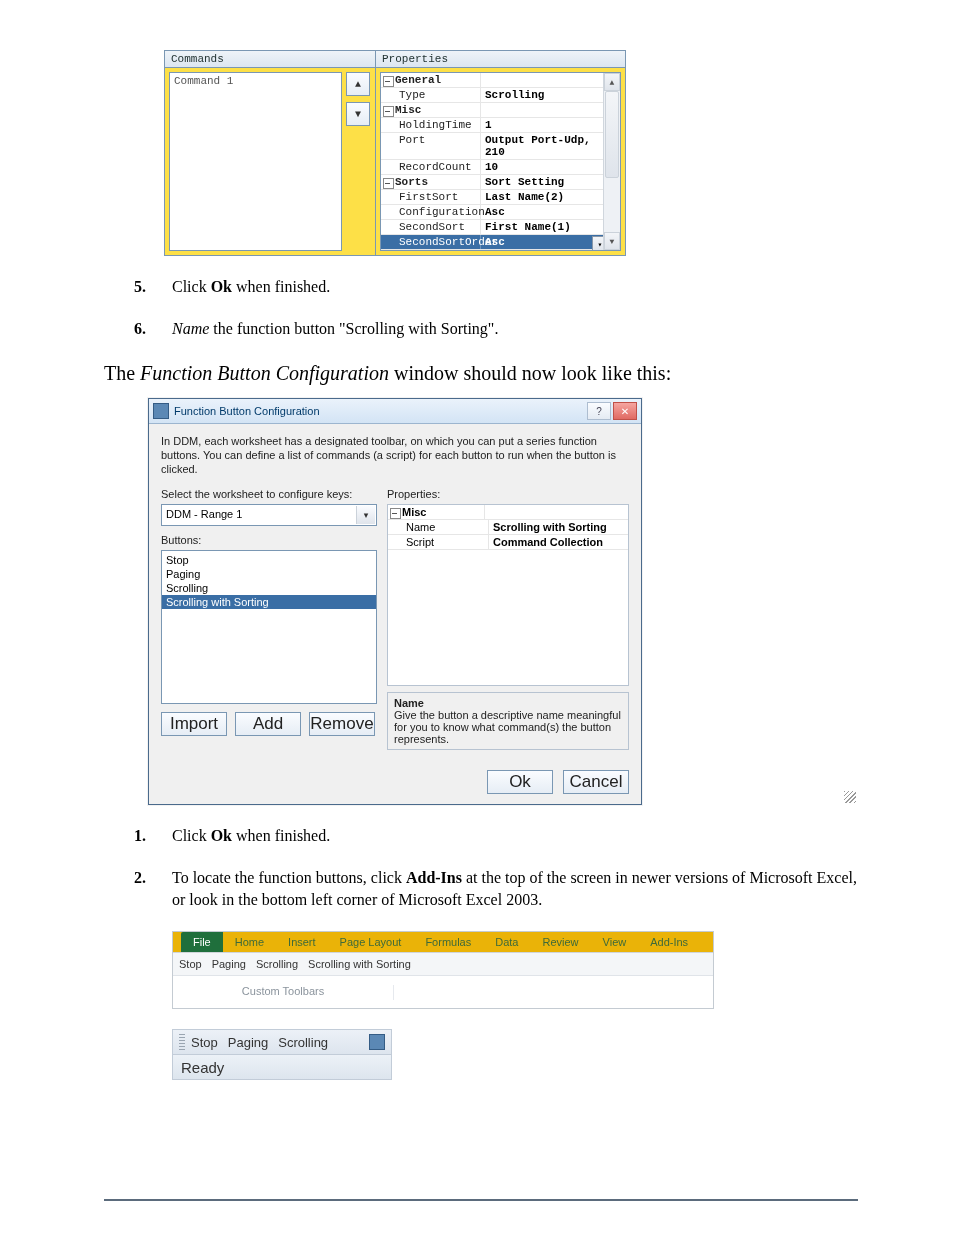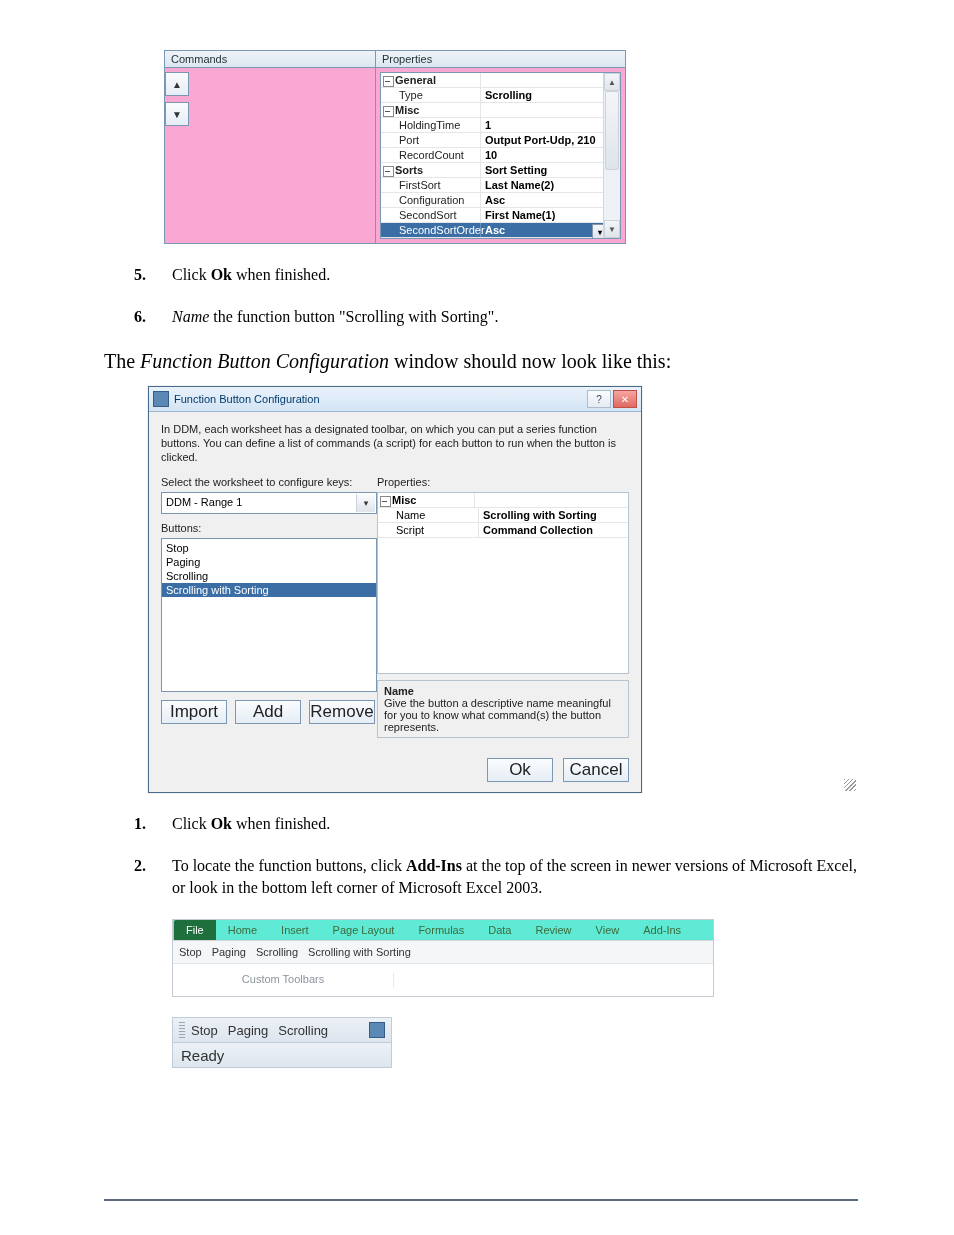--- a/index.html
+++ b/index.html
@@ -6,21 +6,21 @@
   .page{width:954px;height:1235px;margin:0 auto;box-sizing:border-box;padding:40px 96px 40px 104px;position:relative}
   .bottom-rule{position:absolute;left:104px;right:96px;bottom:34px;height:2px;background:#5b6b7c}
   ol.steps{list-style:none;margin:0;padding:0}
   ol.steps>li{margin:0 0 20px 0;padding-left:68px;position:relative;font-size:16px;line-height:22px}
   ol.steps>li .num{position:absolute;left:30px;top:0;font-weight:bold}
   .italic{font-style:italic}
   .bold{font-weight:bold}
   .note{margin:22px 0 14px 0;font-size:20px;line-height:22px}
   .figure{margin:10px 0 20px 60px}
   
-  .fig1{width:460px;border:1px solid #7a97b3;font-family:Liberation Sans, sans-serif;font-size:11px;background:#f9a8d4;display:flex}
+  .fig1{width:460px;border:1px solid #7a97b3;font-family:Liberation Mono, monospace;font-size:11px;background:#fde047;display:flex}
   .fig1 .col{display:flex;flex-direction:column}
   .fig1 .col.left{width:210px;border-right:1px solid #7a97b3}
   .fig1 .col.right{flex:1}
   .fig1 .col-header{background:linear-gradient(#eef3f8,#dce6f1);border-bottom:1px solid #7a97b3;padding:2px 6px;color:#233}
   .fig1 .left-body{flex:1;display:flex}
   .fig1 .listbox{flex:1;border:1px solid #7a97b3;margin:4px;background:#fff;padding:2px 4px;color:#555}
   .fig1 .arrows{width:26px;display:flex;flex-direction:column;gap:6px;padding:4px 3px 0 0}
   .fig1 .arrow-btn{width:22px;height:22px;border:1px solid #7a97b3;background:linear-gradient(#fafcff,#e6edf5);display:flex;align-items:center;justify-content:center;color:#333;font-size:10px}
   .fig1 .props{flex:1;border:1px solid #7a97b3;margin:4px;background:#fff;position:relative;overflow:hidden}
   .fig1 .prop-row{display:flex;border-bottom:1px solid #e6e6e6}
@@ -42,21 +42,21 @@
   .fig1 .scroll .thumb{position:absolute;left:1px;right:1px;top:0;height:60%;background:linear-gradient(#f3f5f8,#dfe4eb);border:1px solid #cbd2da;border-radius:2px}
   
   .fig2{width:492px;border:1px solid #4a6a8c;font-family:Tahoma,Arial,sans-serif;font-size:11px;background:#f0f0f0;box-shadow:0 0 0 1px rgba(0,0,0,.05)}
   .fig2 .titlebar{display:flex;align-items:center;background:linear-gradient(#eaf2fb,#d3e4f5);border-bottom:1px solid #9cb5cf;padding:3px 4px;color:#003a6a}
   .fig2 .titlebar .ticon{width:14px;height:14px;margin-right:5px;background:#5b88b5;border:1px solid #345c85}
   .fig2 .titlebar .flex{flex:1}
   .fig2 .titlebar .winbtn{width:22px;height:16px;margin-left:2px;border:1px solid #adbdd0;background:linear-gradient(#fafcff,#e4ebf3);display:flex;align-items:center;justify-content:center;font-size:10px;color:#445}
   .fig2 .titlebar .winbtn.close{background:linear-gradient(#f5a5a0,#e06a63);border-color:#c05048;color:#fff}
   .fig2 .body{padding:10px 12px}
   .fig2 .intro{color:#222;line-height:14px;margin-bottom:12px}
-  .fig2 .cols{display:flex;}
+  .fig2 .cols{display:flex;gap:10px}
   .fig2 .cols .left{width:216px}
   .fig2 .cols .right{flex:1}
   .fig2 .label{margin-bottom:4px;color:#222}
   .fig2 .combo{position:relative;border:1px solid #7a97b3;background:#fff;height:20px;line-height:18px;padding:0 22px 0 4px;margin-bottom:8px}
   .fig2 .combo .cbtn{position:absolute;right:1px;top:1px;bottom:1px;width:18px;background:linear-gradient(#fafcff,#dfe4eb);border-left:1px solid #cbd2da;display:flex;align-items:center;justify-content:center;font-size:9px;color:#333}
   .fig2 .listbox2{border:1px solid #7a97b3;background:#fff;height:148px;padding:2px 0;overflow:hidden}
   .fig2 .listbox2 div{padding:0 4px;line-height:14px}
   .fig2 .listbox2 div.selected{background:#3a6ea5;color:#fff}
   .fig2 .btnrow{margin-top:8px;display:flex;gap:8px}
   .fig2 .btn2,.fig2 .okbtn{width:64px;height:22px;border:1px solid #7a97b3;background:linear-gradient(#fafcff,#e6edf5);font-size:17px;color:#222;display:flex;align-items:center;justify-content:center}
@@ -68,21 +68,21 @@
   .fig2 .propsarea .prow.cat .pk{font-weight:bold;padding-left:14px;position:relative}
   .fig2 .propsarea .prow.cat .pk::before{content:"";position:absolute;left:2px;top:3px;width:9px;height:9px;border:1px solid #888;background:#fff}
   .fig2 .propsarea .prow.cat .pk::after{content:"";position:absolute;left:4px;top:8px;width:5px;height:1px;background:#555}
   .fig2 .descbox{border:1px solid #b7c3d1;background:#f0f0f0;padding:4px 6px;margin-top:6px;font-size:11px;color:#222}
   .fig2 .descbox .dtitle{font-weight:bold}
   .fig2 .footer{display:flex;justify-content:flex-end;gap:10px;padding:10px 12px 10px 0}
   .fig2 .grip{position:absolute;right:2px;bottom:2px;width:12px;height:12px;background:repeating-linear-gradient(135deg,#999 0 1px,transparent 1px 3px)}
   .fig2-wrap{position:relative}
   
   .fig3{width:540px;border:1px solid #c4cbd2;font-family:"Segoe UI",Tahoma,Arial,sans-serif;font-size:11px;background:#fff}
-  .fig3 .tabs{display:flex;background:#5eead4;padding-left:1px;border-bottom:1px solid #d0d5da}
+  .fig3 .tabs{display:flex;background:#eab308;padding-left:8px;border-bottom:1px solid #d0d5da}
   .fig3 .tab{padding:4px 12px;color:#3d6a3a}
   .fig3 .tab.active{background:#1f6f3c;color:#fff;border-top-left-radius:2px}
   .fig3 .strip{display:flex;align-items:center;height:22px;background:#f4f6f8;padding:0 6px;border-bottom:1px solid #e0e4e9}
   .fig3 .strip span{margin-right:10px;color:#333}
   .fig3 .groupbar{height:32px;display:flex;align-items:center}
   .fig3 .groupname{width:220px;text-align:center;color:#8b949d;font-size:11px;padding-bottom:3px;border-right:1px solid #e6e9ee}
   
   .fig4{width:220px;font-family:"Segoe UI",Tahoma,Arial,sans-serif}
   .fig4 .toolbar{display:flex;align-items:center;background:linear-gradient(#ecf1f7,#dde5ee);border:1px solid #c2ccd8;height:24px;padding:0 6px;font-size:13px;color:#333}
   .fig4 .toolbar .handle{display:inline-block;width:6px;height:16px;margin-right:6px;background:repeating-linear-gradient(#9aa5b1 0 1px,transparent 1px 3px)}
@@ -93,20 +93,21 @@
 </head>
 <body>
 
 <div class="page">
 
   <div class="figure">
     <div class="fig1">
       <div class="col left">
         <div class="col-header">Commands</div>
         <div class="left-body">
+          <div class="listbox"><span>Command 1</span></div>
           <div class="arrows">
             <div class="arrow-btn">▲</div>
             <div class="arrow-btn">▼</div>
           </div>
         </div>
       </div>
       <div class="col right">
         <div class="col-header">Properties</div>
         <div class="props">
           <div id="fig1rows" style="margin-right:10px">

